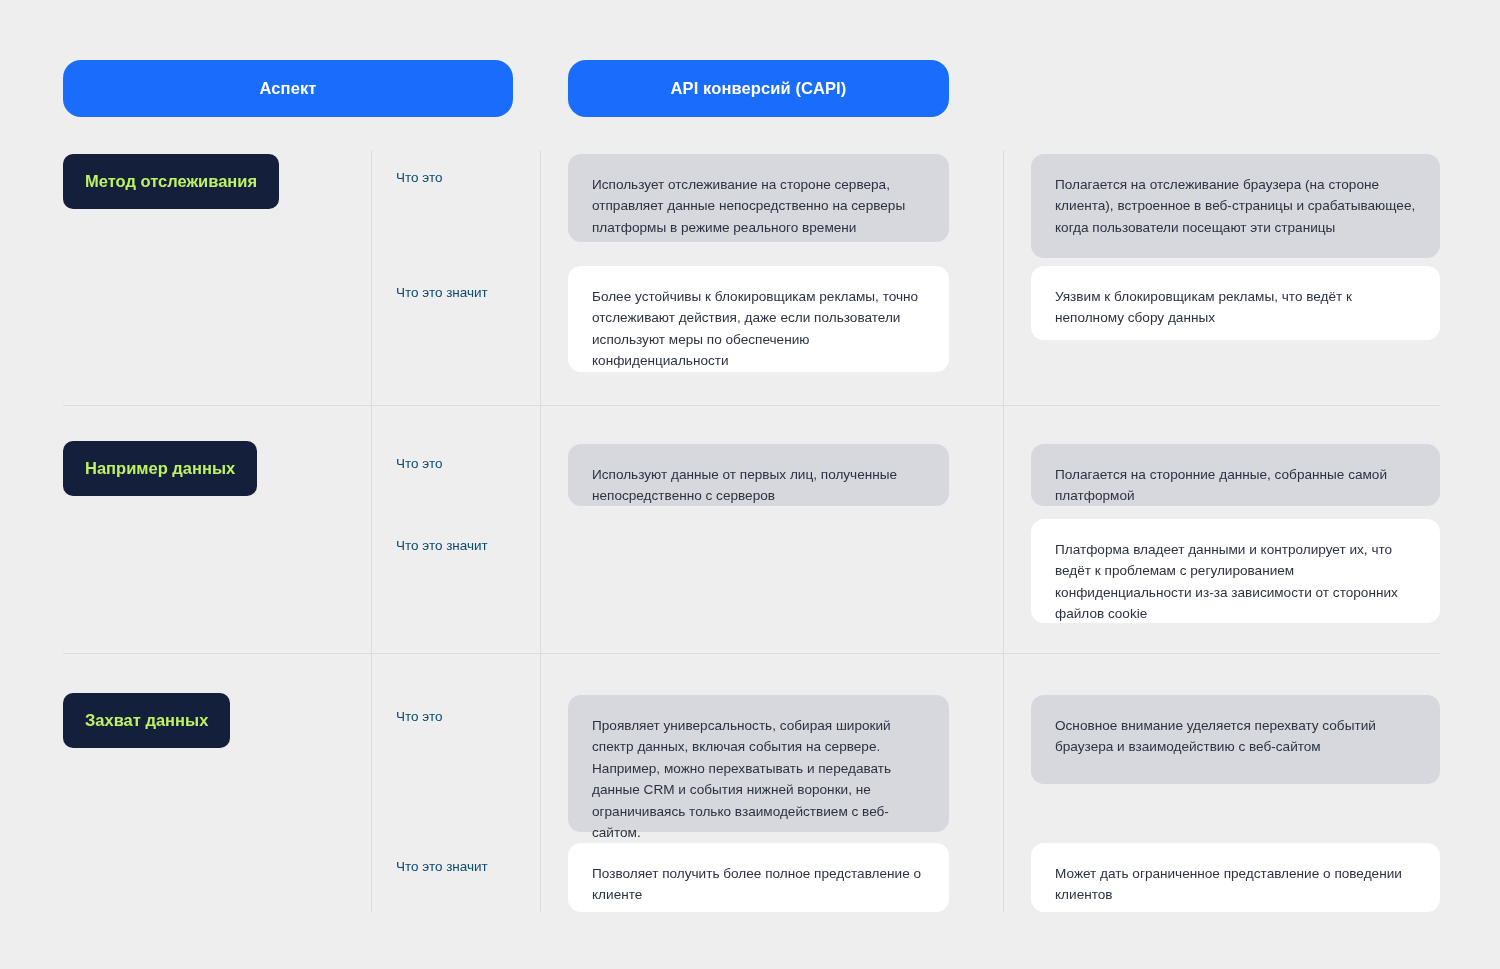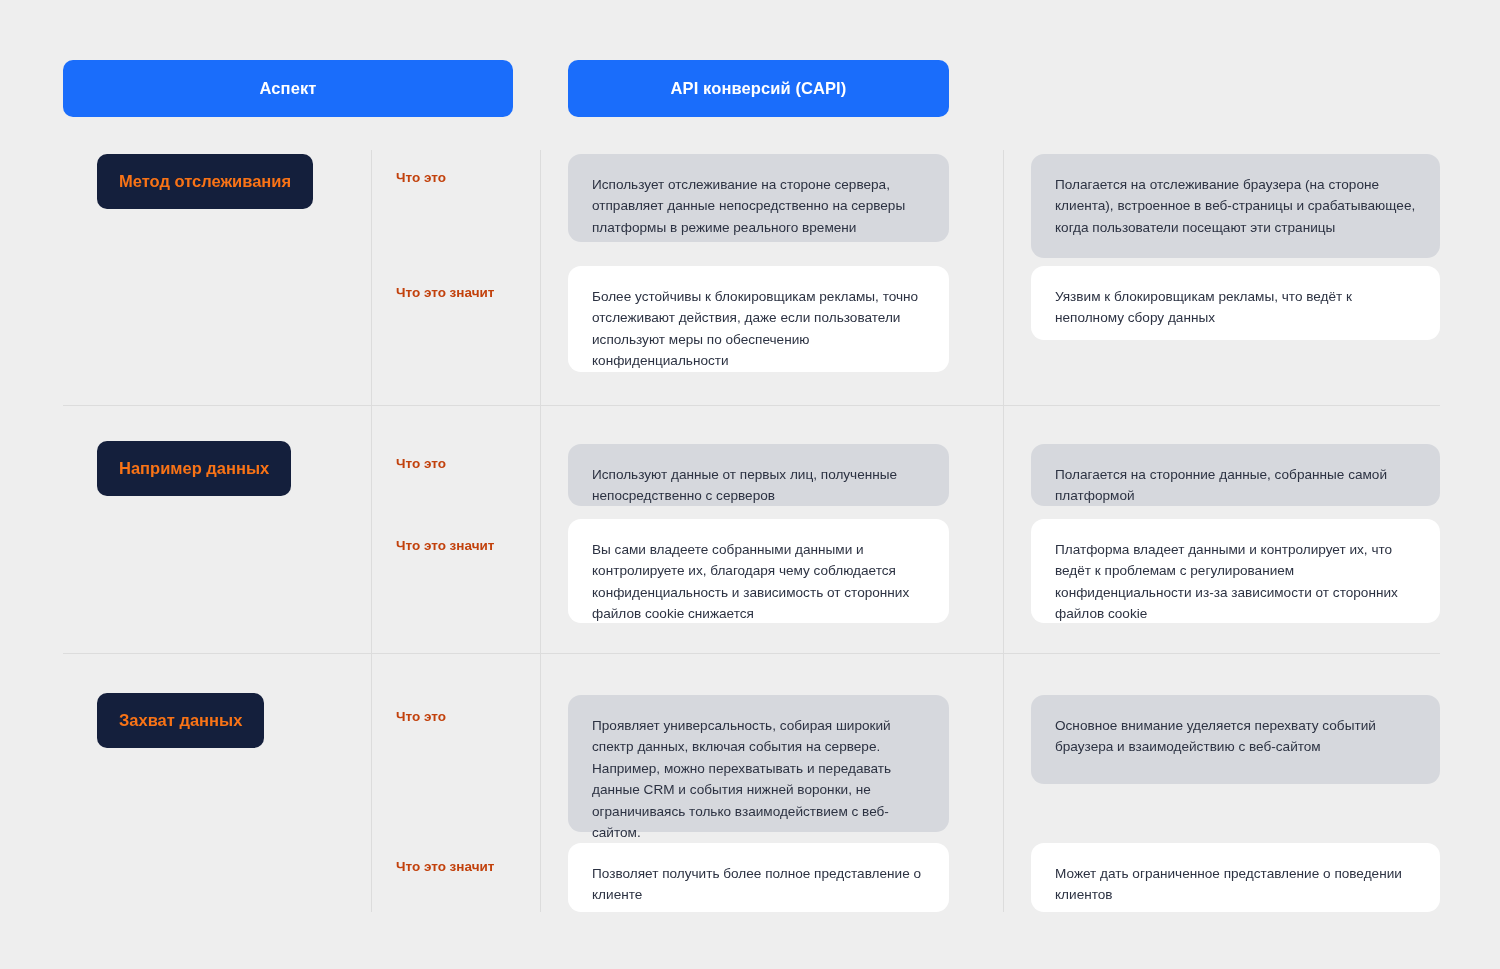--- a/index.html
+++ b/index.html
@@ -26,21 +26,21 @@
   .col-capi     { left: 568px;  width: 381px; }
   .col-pixel    { left: 1031px; width: 409px; }
 
   
   .header-row { position: absolute; top: 60px; left: 0; width: 100%; height: 57px; }
   .hchip {
     position: absolute;
     top: 0;
     height: 57px;
     background: #1a6dfb;
-    border-radius: 10px;
+    border-radius: 18px;
     color: #ffffff;
     font-size: 16.5px;
     font-weight: bold;
     display: flex;
     align-items: center;
     justify-content: center;
     letter-spacing: 0.1px;
   }
 
   
@@ -65,37 +65,36 @@
   .hline.h1 { top: 405px; }
   .hline.h2 { top: 653px; }
 
   
   .rowchip {
     position: absolute;
     left: 63px;
     height: 55px;
     background: #141f3c;
     border-radius: 10px;
-    color: #f97316;
+    color: #bef264;
     font-size: 16.5px;
     font-weight: bold;
     display: flex;
     align-items: center;
     justify-content: center;
     padding: 0 22px;
-    margin-left: 34px;
   }
 
   
   .sublabel {
     position: absolute;
     left: 396px;
     font-size: 13.5px;
-    font-weight: bold;
-    color: #c2410c;
+    font-weight: normal;
+    color: #0c4a6e;
     white-space: nowrap;
   }
 
   
   .card {
     position: absolute;
     border-radius: 13px;
     padding: 20px 24px;
     font-size: 13.6px;
     line-height: 1.58;
@@ -141,23 +140,20 @@
   </div>
 
   <div class="rowchip" style="top:441px;">Например данных</div>
 
   <div class="sublabel" style="top:456px;">Что это</div>
   <div class="sublabel" style="top:538px;">Что это значит</div>
 
   <div class="card gray col-capi" style="top:444px; height:62px;">
     <p>Используют данные от первых лиц, полученные непосредственно с серверов</p>
   </div>
-  <div class="card white col-capi" style="top:519px; height:104px;">
-    <p>Вы сами владеете собранными данными и контролируете их, благодаря чему соблюдается конфиденциальность и зависимость от сторонних файлов cookie снижается</p>
-  </div>
 
   <div class="card gray col-pixel" style="top:444px; height:62px;">
     <p>Полагается на сторонние данные, собранные самой платформой</p>
   </div>
   <div class="card white col-pixel" style="top:519px; height:104px;">
     <p>Платформа владеет данными и контролирует их, что ведёт к проблемам с регулированием конфиденциальности из-за зависимости от сторонних файлов cookie</p>
   </div>
 
   <div class="rowchip" style="top:693px;">Захват данных</div>
 

